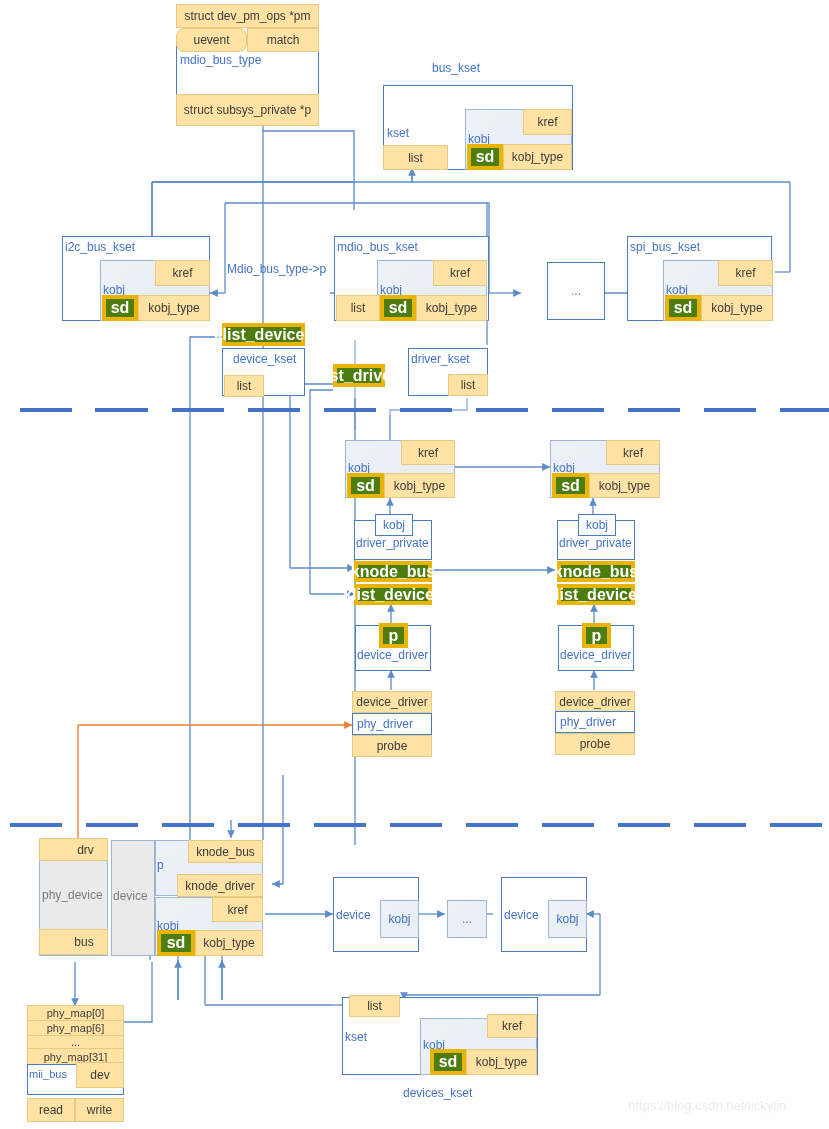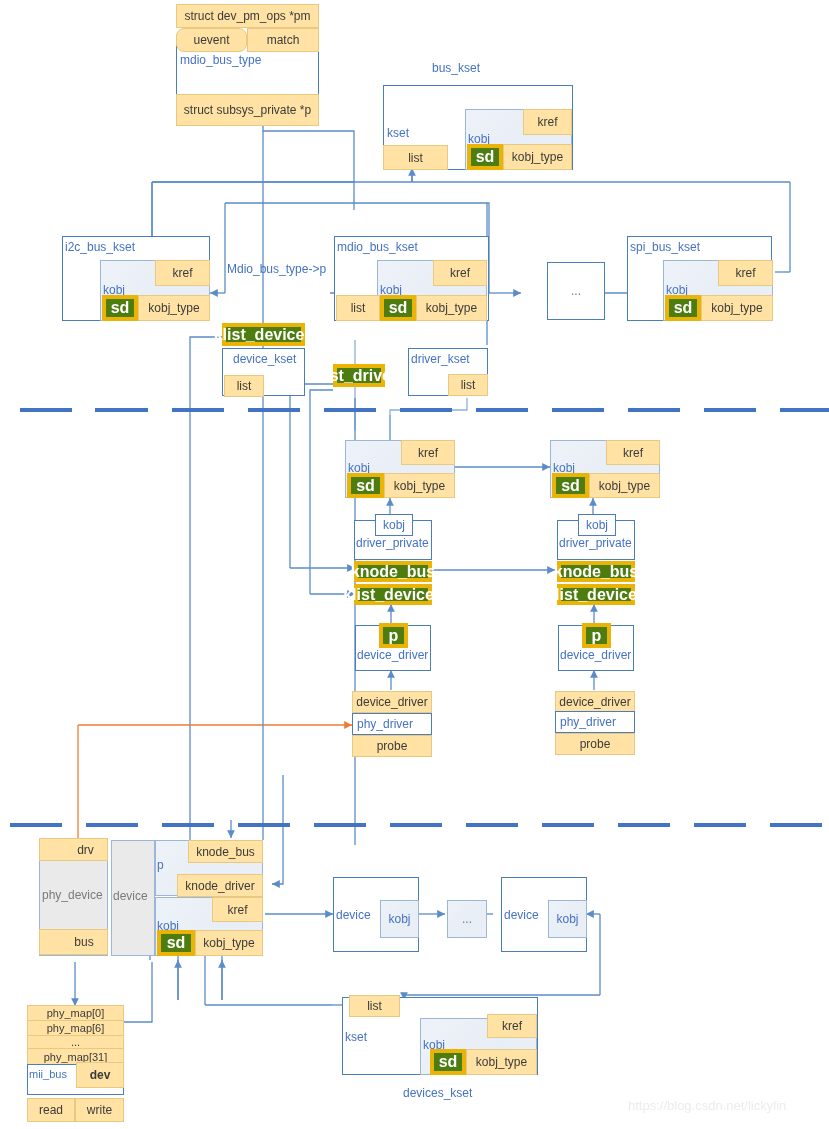--- a/index.html
+++ b/index.html
@@ -287,21 +287,21 @@
   <div class="box tan" style="left:212px;top:897px;width:51px;height:25px;">kref</div>
   <div class="box orange" style="left:157px;top:930px;width:38px;height:26px;">sd</div>
   <div class="box tan" style="left:195px;top:930px;width:68px;height:26px;">kobj_type</div>
 
   <div class="box tan" style="left:27px;top:1005px;width:97px;height:16px;font-size:11px;">phy_map[0]</div>
   <div class="box tan" style="left:27px;top:1020px;width:97px;height:16px;font-size:11px;">phy_map[6]</div>
   <div class="box tan" style="left:27px;top:1035px;width:97px;height:14px;font-size:11px;">...</div>
   <div class="box tan" style="left:27px;top:1048px;width:97px;height:17px;font-size:11px;">phy_map[31]</div>
   <div class="box outline" style="left:27px;top:1064px;width:97px;height:31px;"></div>
   <div class="lbl" style="left:29px;top:1068px;font-size:11px;">mii_bus</div>
-  <div class="box tan" style="left:76px;top:1062px;width:48px;height:26px;font-weight:bold;">dev</div>
+  <div class="box tan" style="left:76px;top:1062px;width:48px;height:26px;">dev</div>
   <div class="box tan" style="left:27px;top:1098px;width:48px;height:24px;">read</div>
   <div class="box tan" style="left:75px;top:1098px;width:49px;height:24px;">write</div>
 
   <div class="box outline" style="left:333px;top:877px;width:86px;height:75px;"></div>
   <div class="lbl" style="left:336px;top:908px;">device</div>
   <div class="box greyfill" style="left:380px;top:900px;width:39px;height:38px;color:#4472c4;font-size:12px;display:flex;align-items:center;justify-content:center;">kobj</div>
 
   <div class="box greyfill" style="left:447px;top:900px;width:40px;height:38px;color:#7a7a7a;font-size:12px;display:flex;align-items:center;justify-content:center;">...</div>
 
   <div class="box outline" style="left:501px;top:877px;width:86px;height:75px;"></div>

